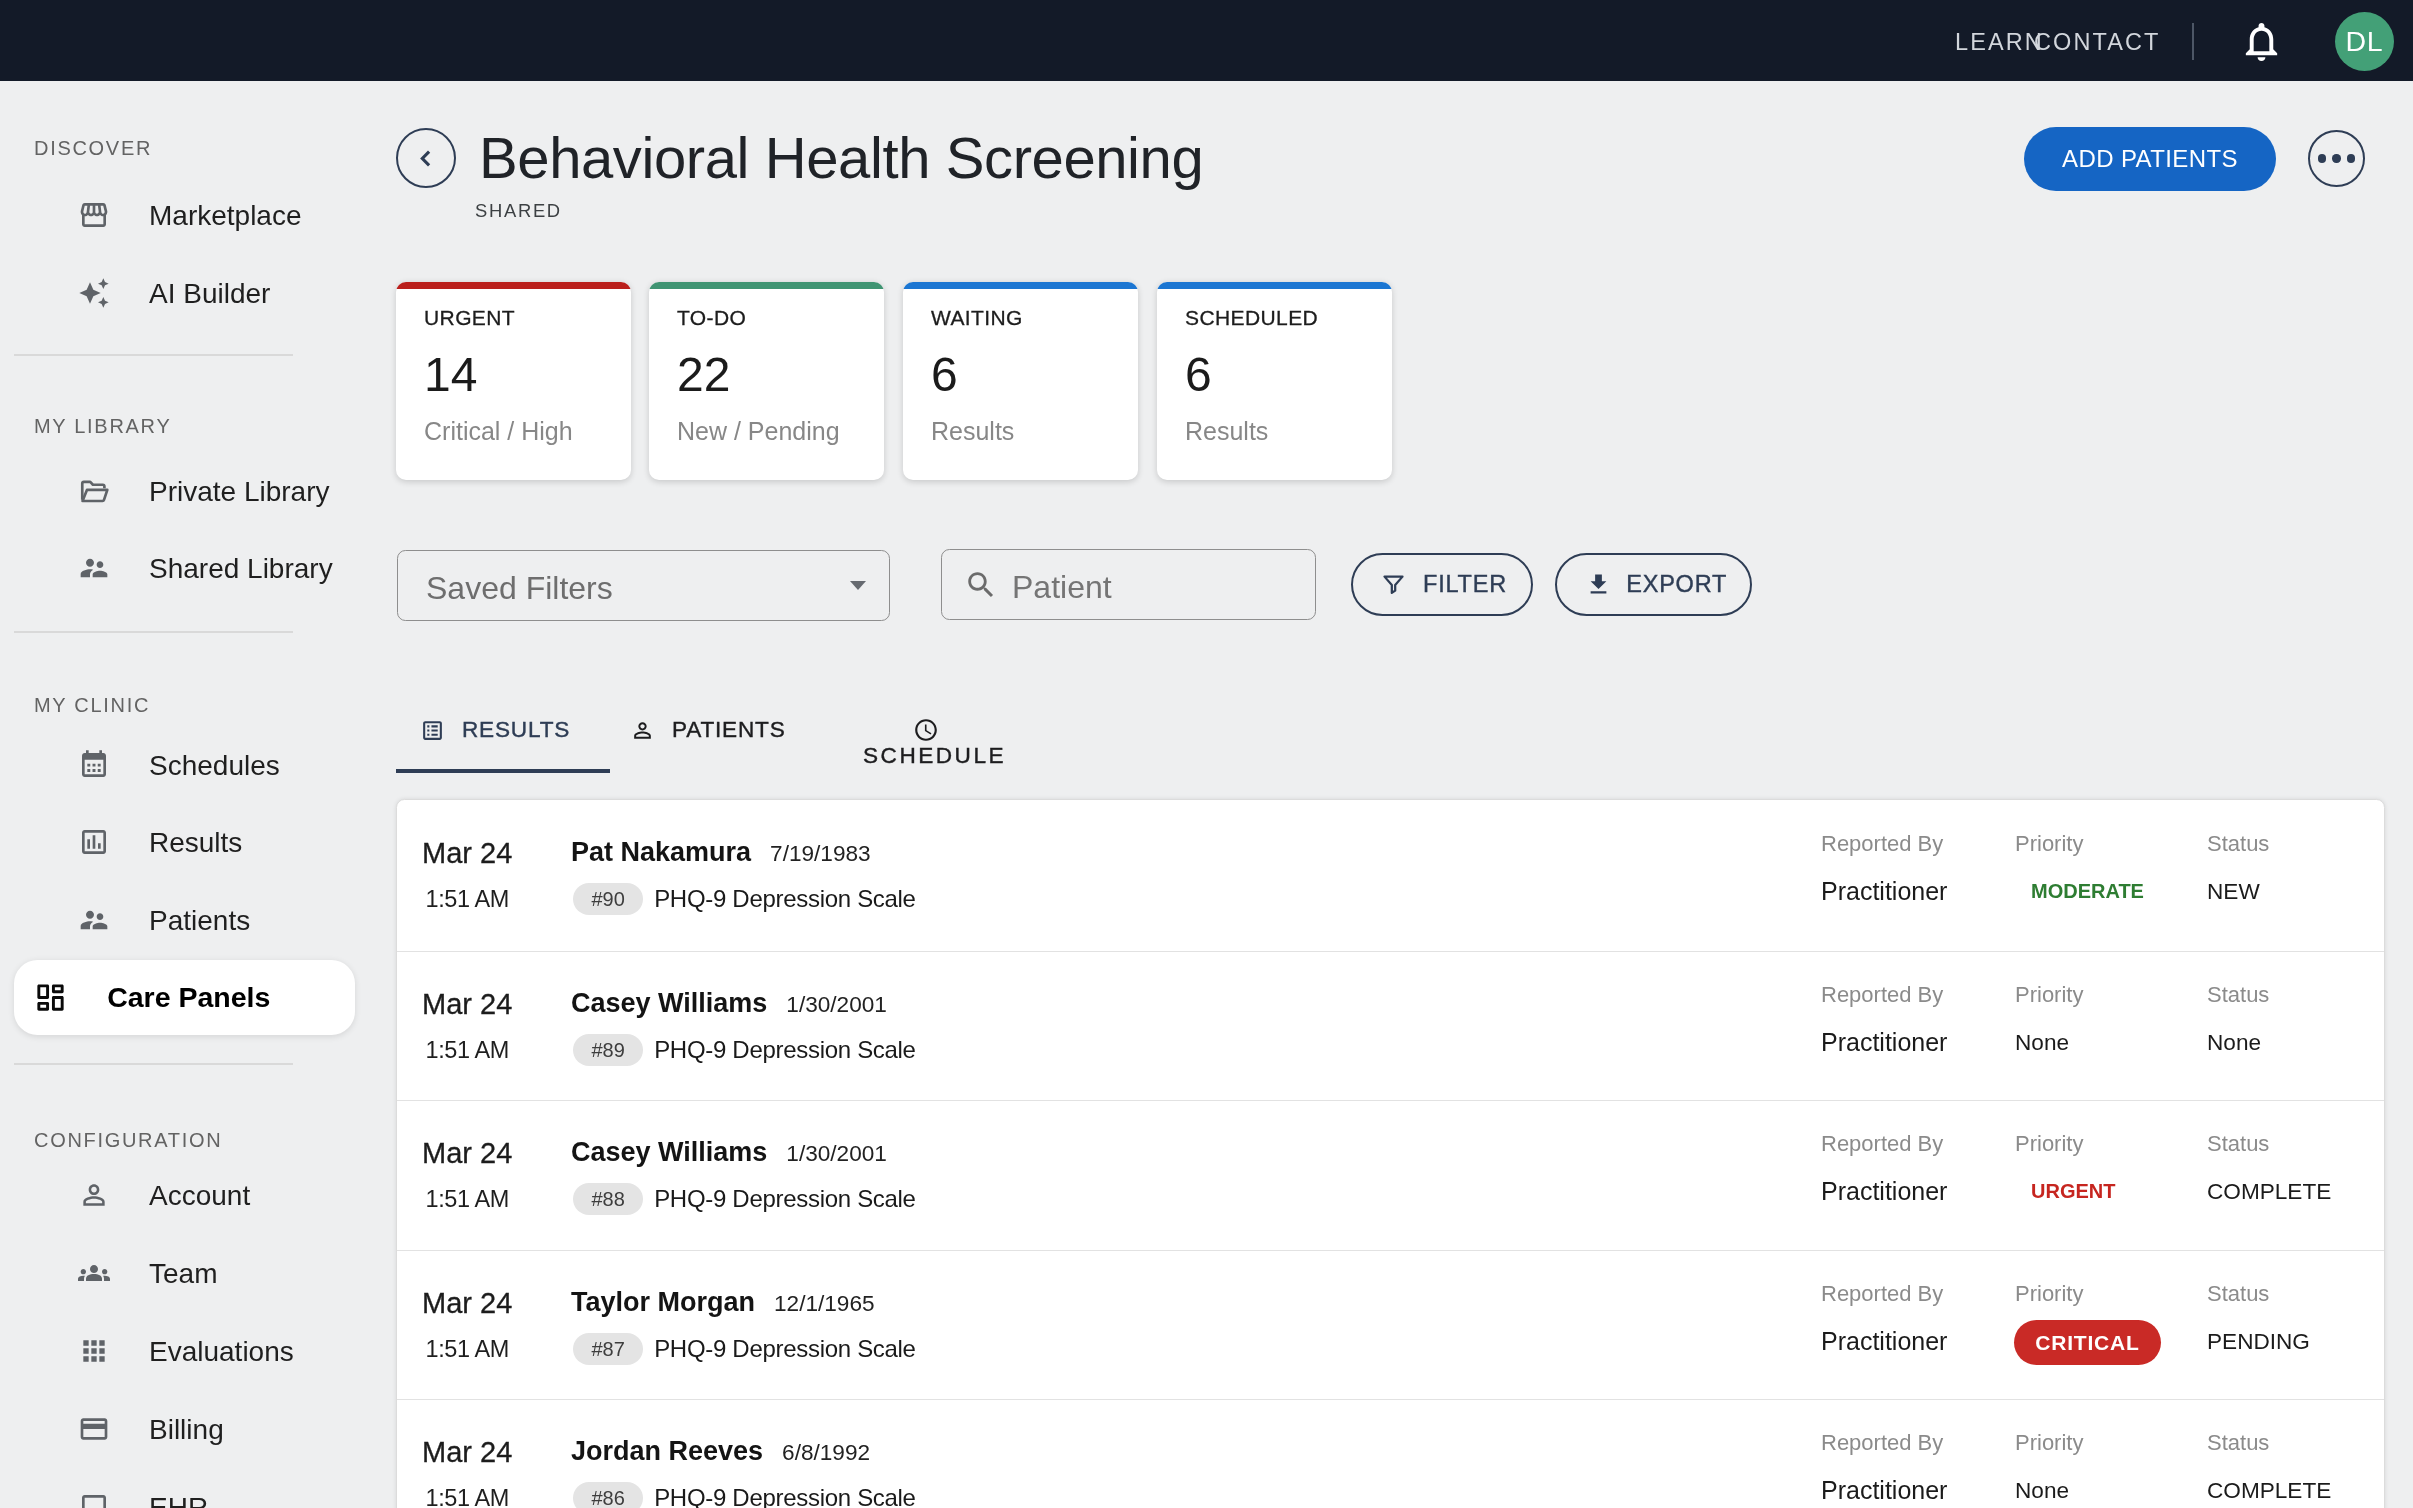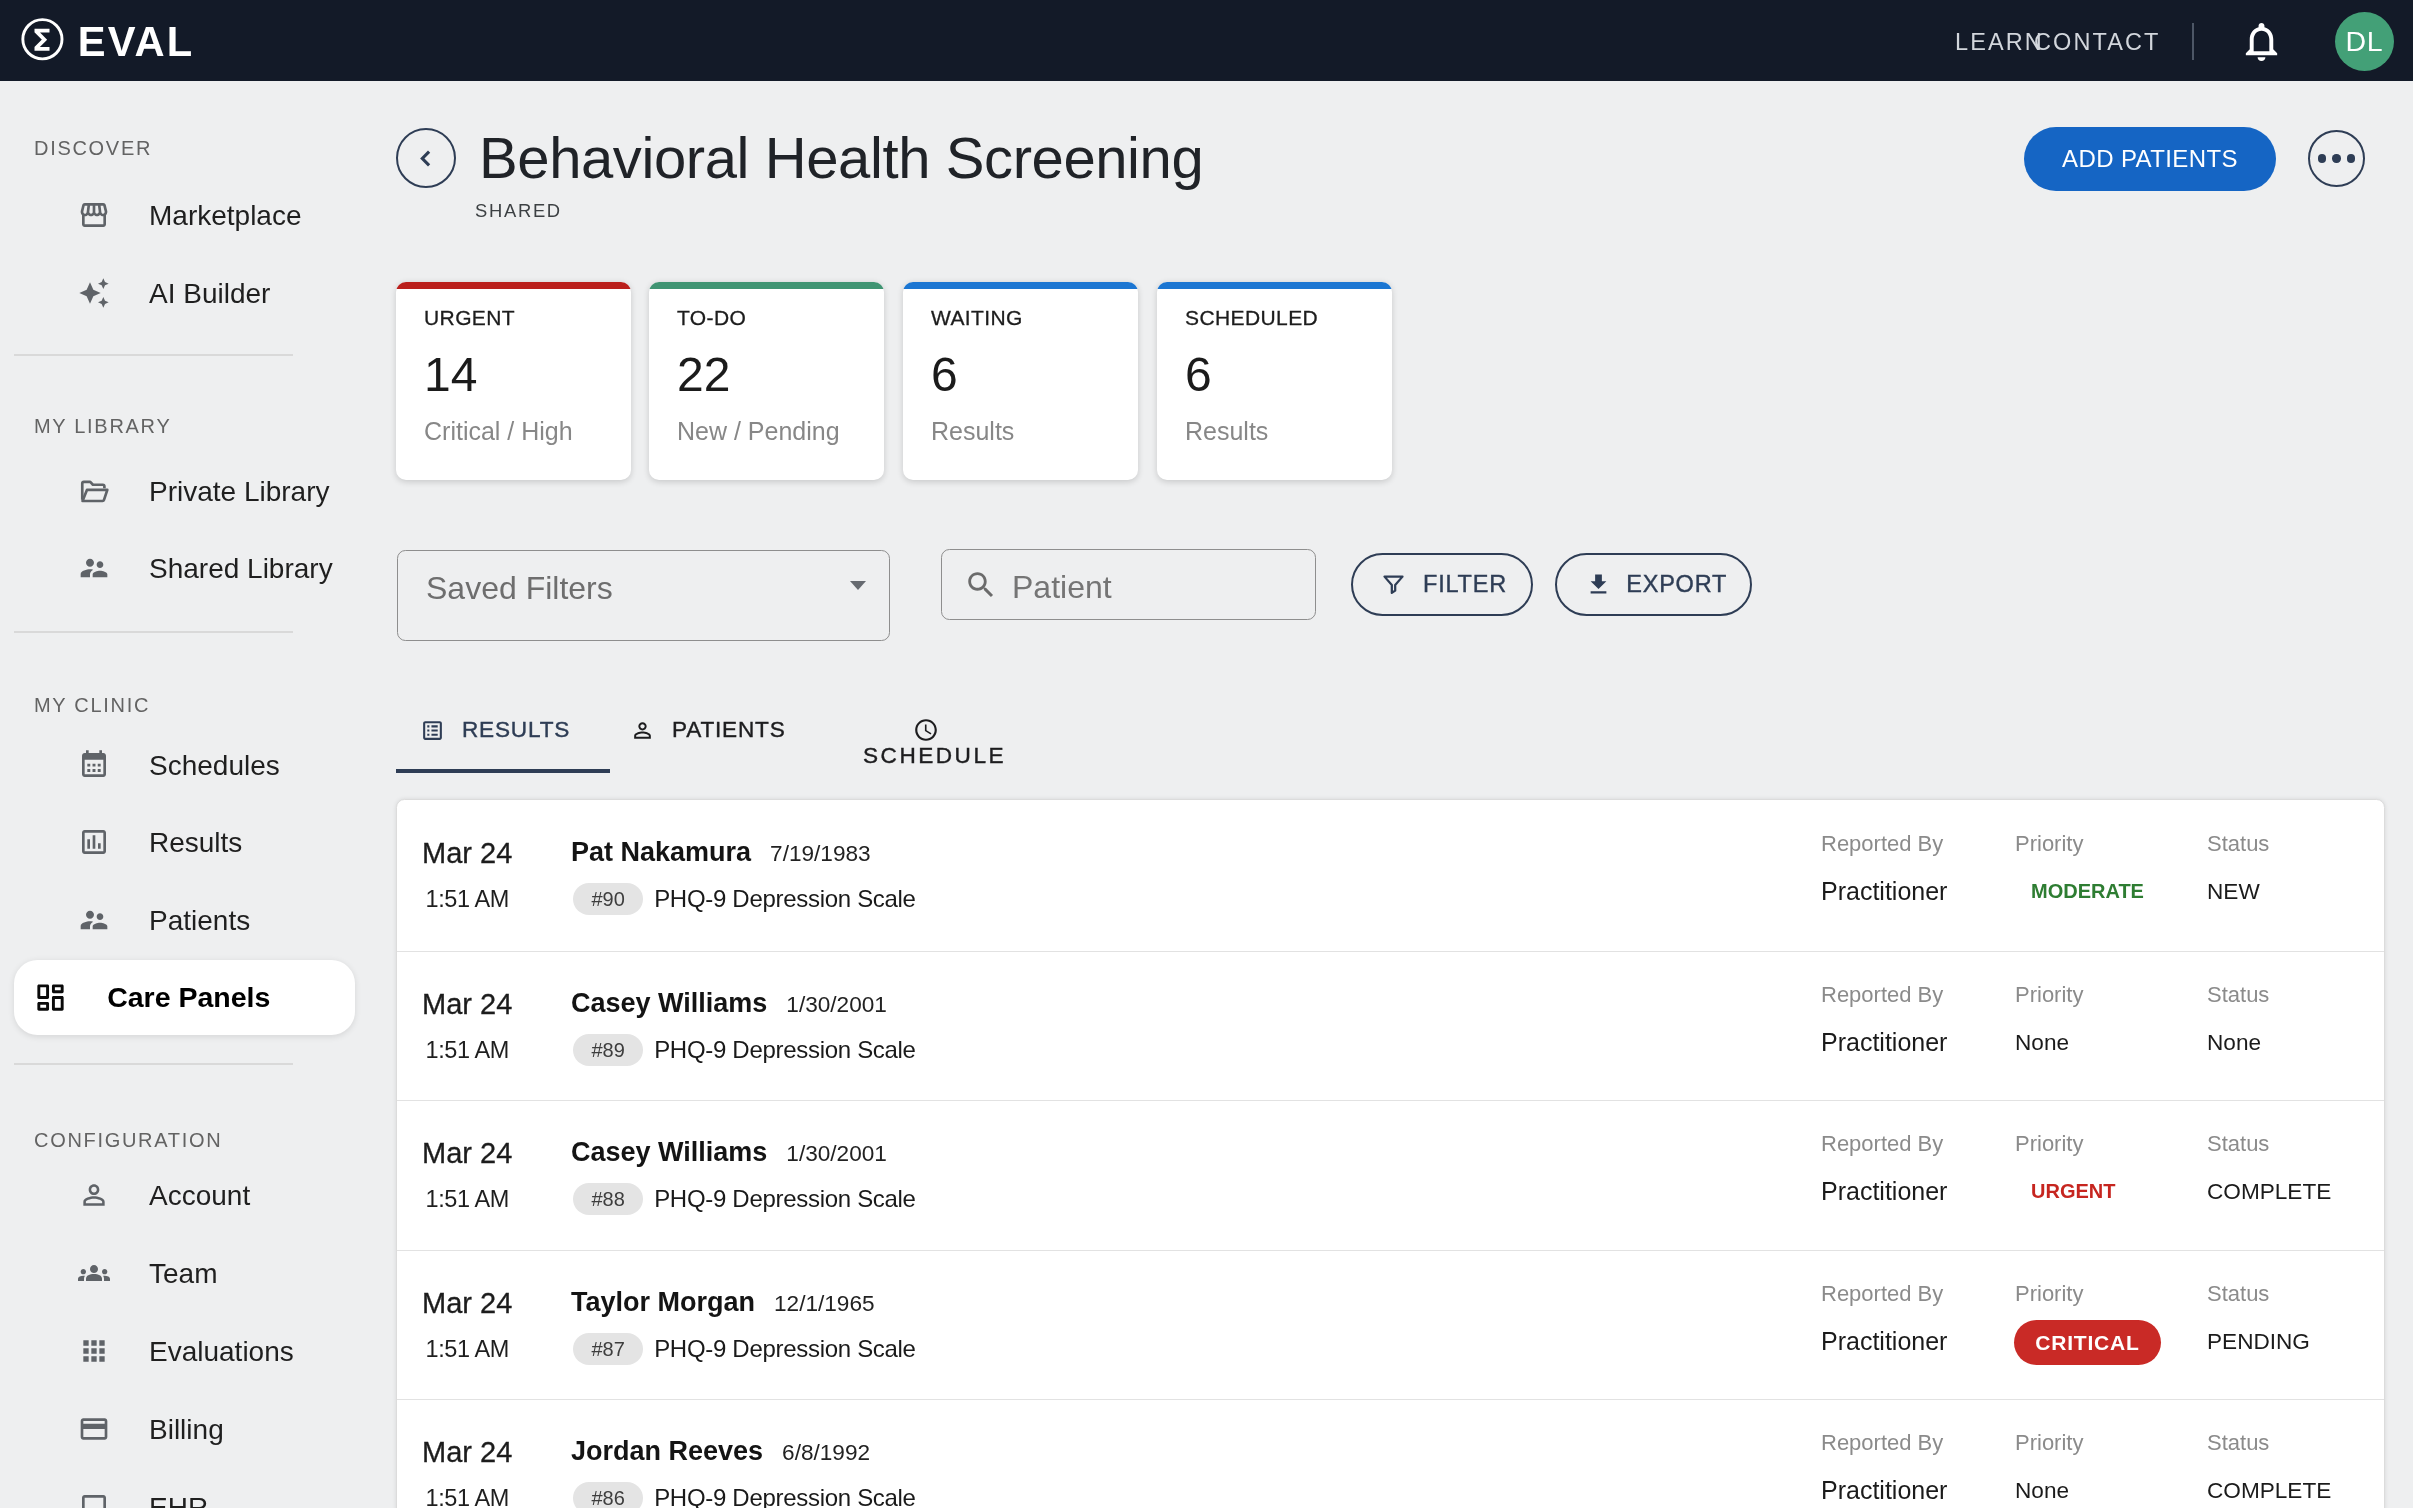--- a/index.html
+++ b/index.html
@@ -33,21 +33,21 @@
   .more-btn i { width:8.4px; height:8.4px; border-radius:50%; background:#2e3d55; }
 
   
   .card { position:absolute; top:282px; width:235px; height:198px; background:#fff; border-radius:10px; box-shadow:0 1.7px 5.9px rgba(0,0,0,0.16); overflow:hidden; }
   .card .bar { height:6.7px; width:100%; }
   .card .lbl { position:absolute; left:28px; top:24px; font-size:21px; letter-spacing:0.4px; color:#1d1d1d; font-weight:500; -webkit-text-stroke:0.3px #1d1d1d; }
   .card .num { position:absolute; left:28px; top:69px; font-size:48px; color:#1b1b1b; line-height:48px; }
   .card .sub { position:absolute; left:28px; top:137px; font-size:25px; color:#878787; line-height:25px; }
 
   
-  .sel { position:absolute; left:397px; top:550px; width:493px; height:91px; border:1.7px solid #8e8e8e; border-radius:8.4px; }
+  .sel { position:absolute; left:397px; top:550px; width:493px; height:71px; border:1.7px solid #8e8e8e; border-radius:8.4px; }
   .sel .ph { position:absolute; left:28px; top:21px; font-size:32px; color:#6e6e6e; line-height:32px; }
   .sel .caret { position:absolute; right:22.6px; top:30px; width:0; height:0; border-left:8.8px solid transparent; border-right:8.8px solid transparent; border-top:9.2px solid #666a70; }
   .search { position:absolute; left:941px; top:549px; width:375px; height:71px; border:1.7px solid #8e8e8e; border-radius:8.4px; }
   .search .ph { position:absolute; left:70px; top:21px; font-size:32px; color:#757575; line-height:32px; }
   .search svg { position:absolute; left:22px; top:18.4px; }
   .obtn { position:absolute; top:553px; height:63px; border:2.1px solid #2e3d55; border-radius:32px; color:#2e3d55; display:flex; align-items:center; }
   .obtn .t { font-size:23.5px; letter-spacing:0.8px; font-weight:500; -webkit-text-stroke:0.4px currentColor; }
 
   
   .tab { position:absolute; display:flex; align-items:center; }
@@ -72,27 +72,20 @@
   .v-urgent { font-size:20px; font-weight:700; color:#c6251f; letter-spacing:0px; top:80px; }
   .v-critical { position:absolute; left:1617px; top:70px; width:147px; height:45px; border-radius:22.6px; background:#c92a26; color:#fff; font-size:21px; font-weight:700; letter-spacing:0.8px; display:flex; align-items:center; justify-content:center; }
   .c1 { left:1424px; }
   .c2 { left:1618px; }
   .c3 { left:1810px; }
 </style>
 </head>
 <body>
 
 <div class="nav">
-  <div class="logo-wrap">
-    <svg width="302" height="65" viewBox="0 0 360 78">
-      <circle cx="24.5" cy="37.5" r="23.5" fill="none" stroke="#ffffff" stroke-width="3.5"></circle>
-      <path d="M15 27 H33 M15 49 H33 M16.5 27.5 L27 38 L16.5 48.5" fill="none" stroke="#ffffff" stroke-width="4.5" stroke-linecap="butt"></path>
-      <text x="67" y="58" font-family="Liberation Sans, sans-serif" font-size="50" font-weight="700" letter-spacing="2.5" fill="#ffffff">EVAL</text>
-    </svg>
-  </div>
   <div class="nav-link" style="left:1955px;">LEARN</div>
   <div class="nav-link" style="left:2034px;">CONTACT</div>
   <div class="nav-divider"></div>
   <div class="bell">
     <svg width="47" height="47" viewBox="0 0 24 24" fill="#ffffff">
       <path d="M12 22c1.1 0 2-.9 2-2h-4c0 1.1.9 2 2 2zm6-6v-5c0-3.07-1.64-5.64-4.5-6.32V4c0-.83-.67-1.5-1.5-1.5s-1.5.67-1.5 1.5v.68C7.63 5.36 6 7.92 6 11v5l-2 2v1h16v-1l-2-2zm-2 1H8v-6c0-2.48 1.51-4.5 4-4.5s4 2.02 4 4.5v6z"></path>
     </svg>
   </div>
   <div class="avatar">DL</div>
 </div>

